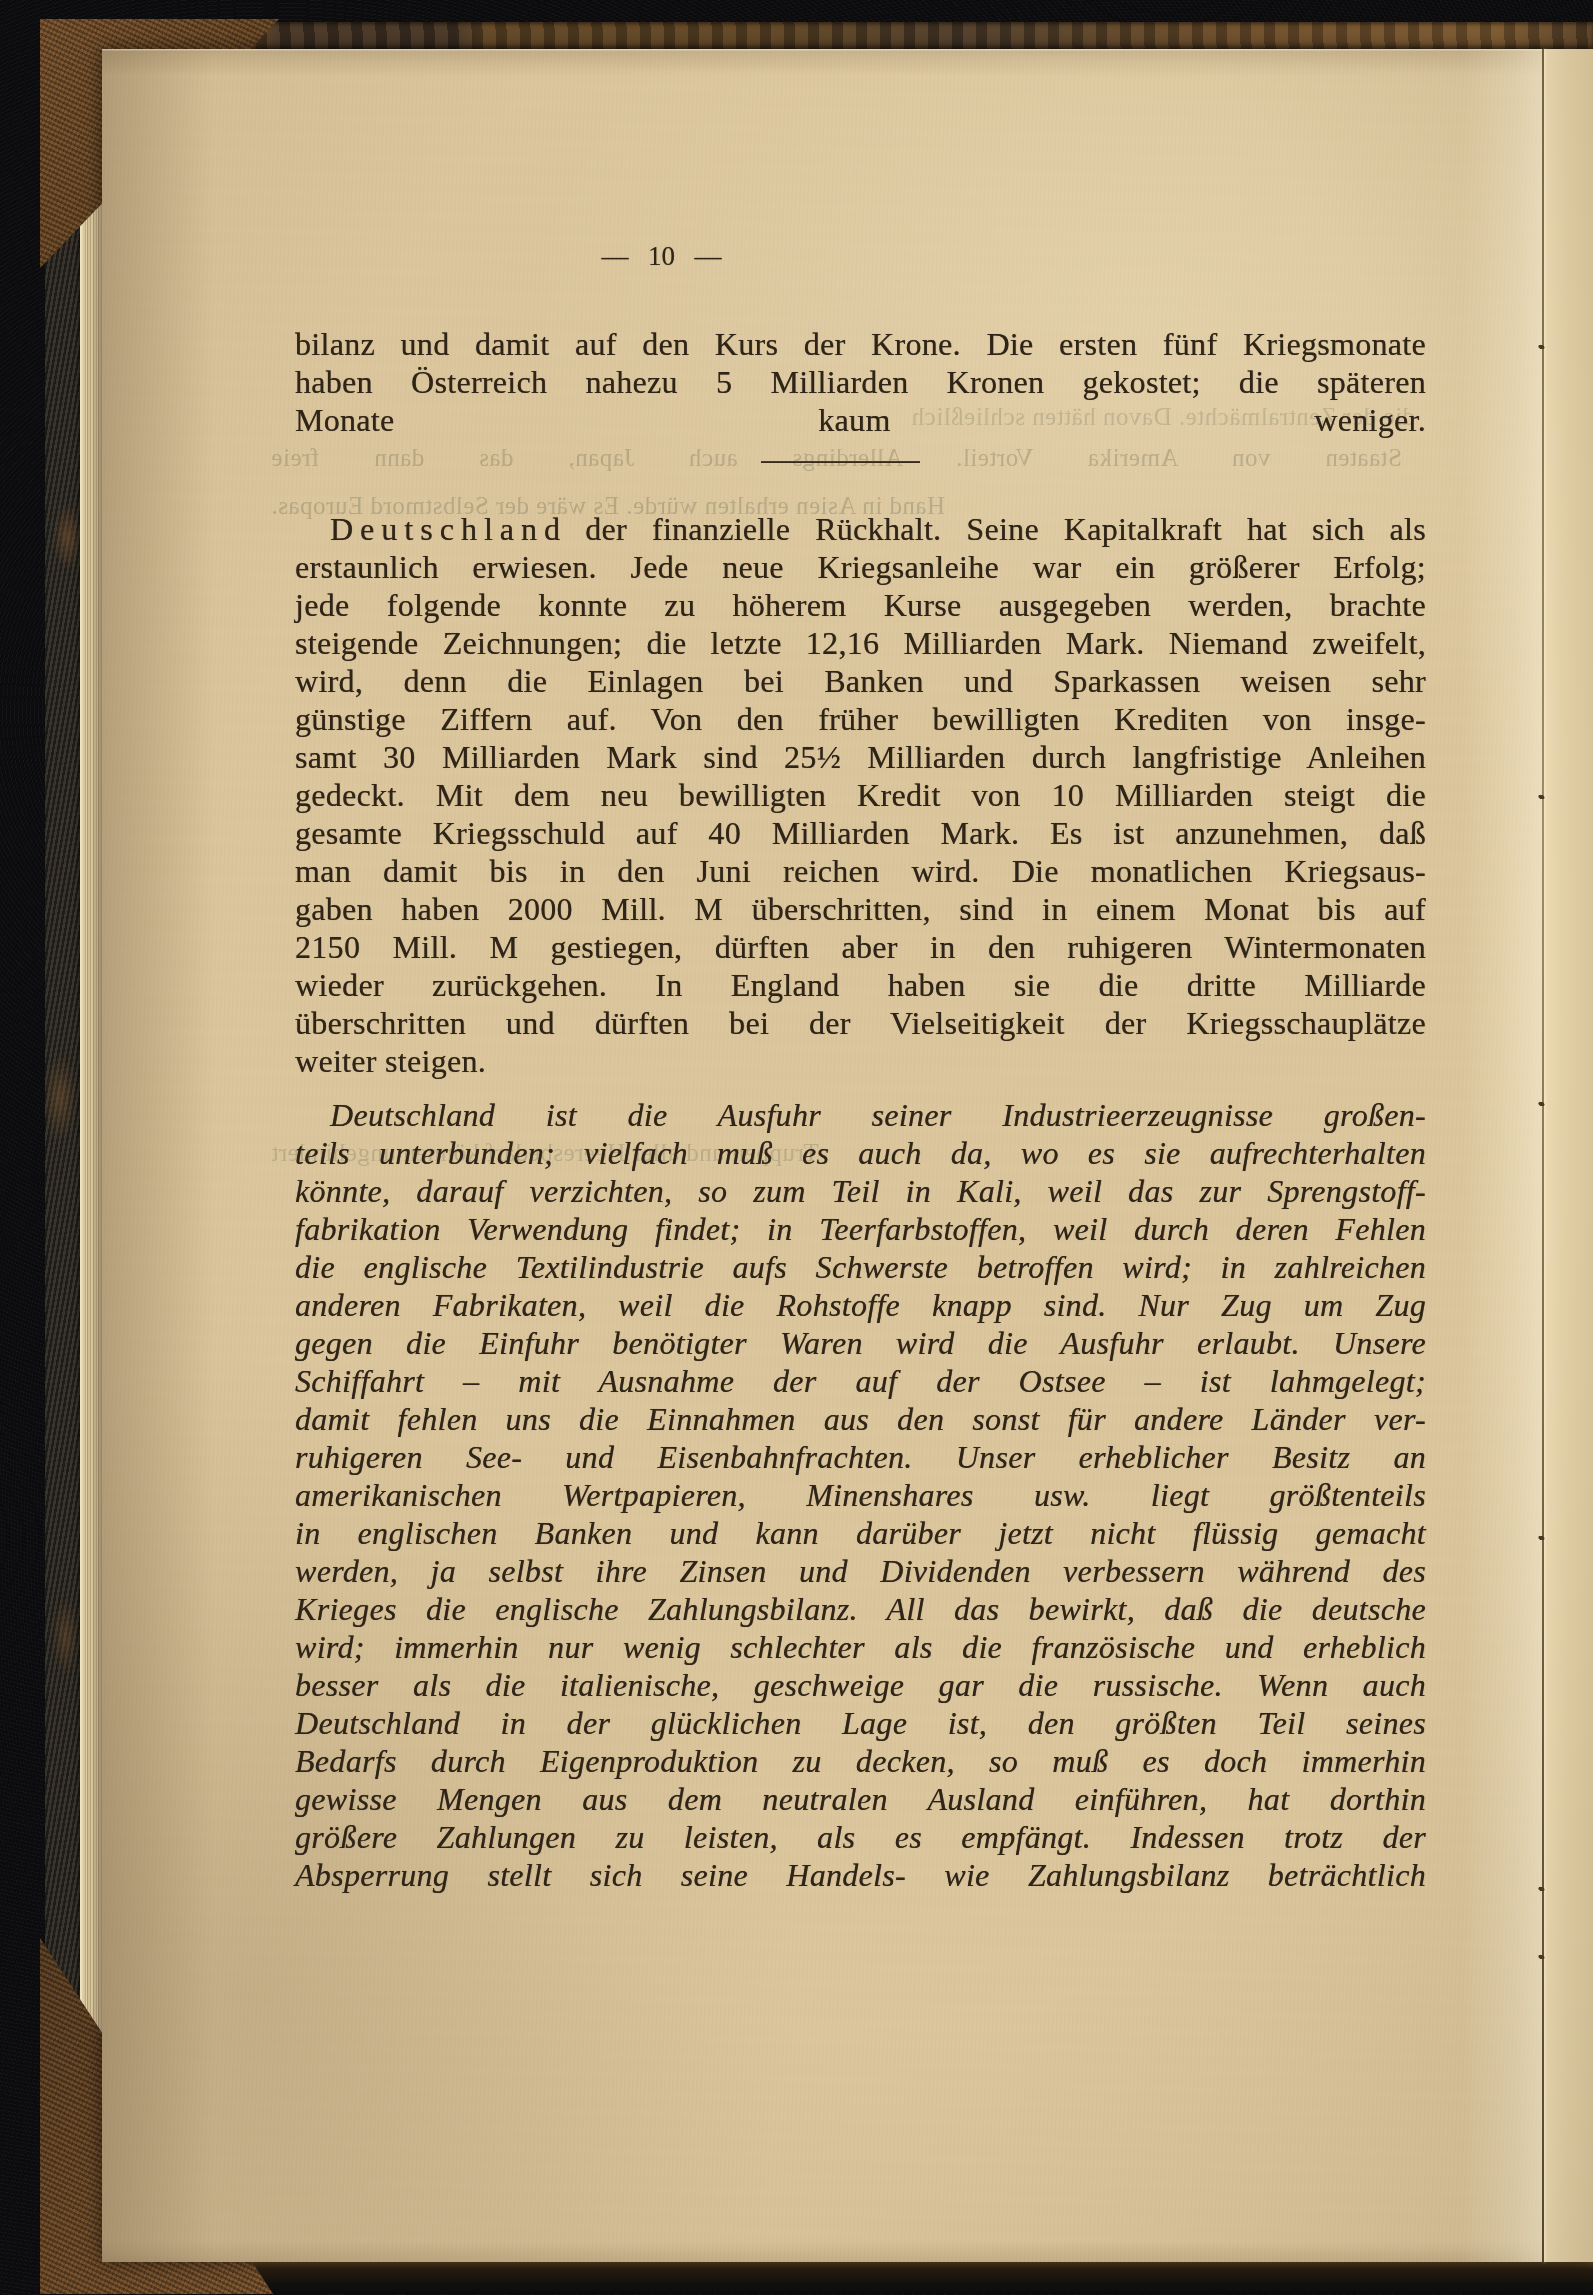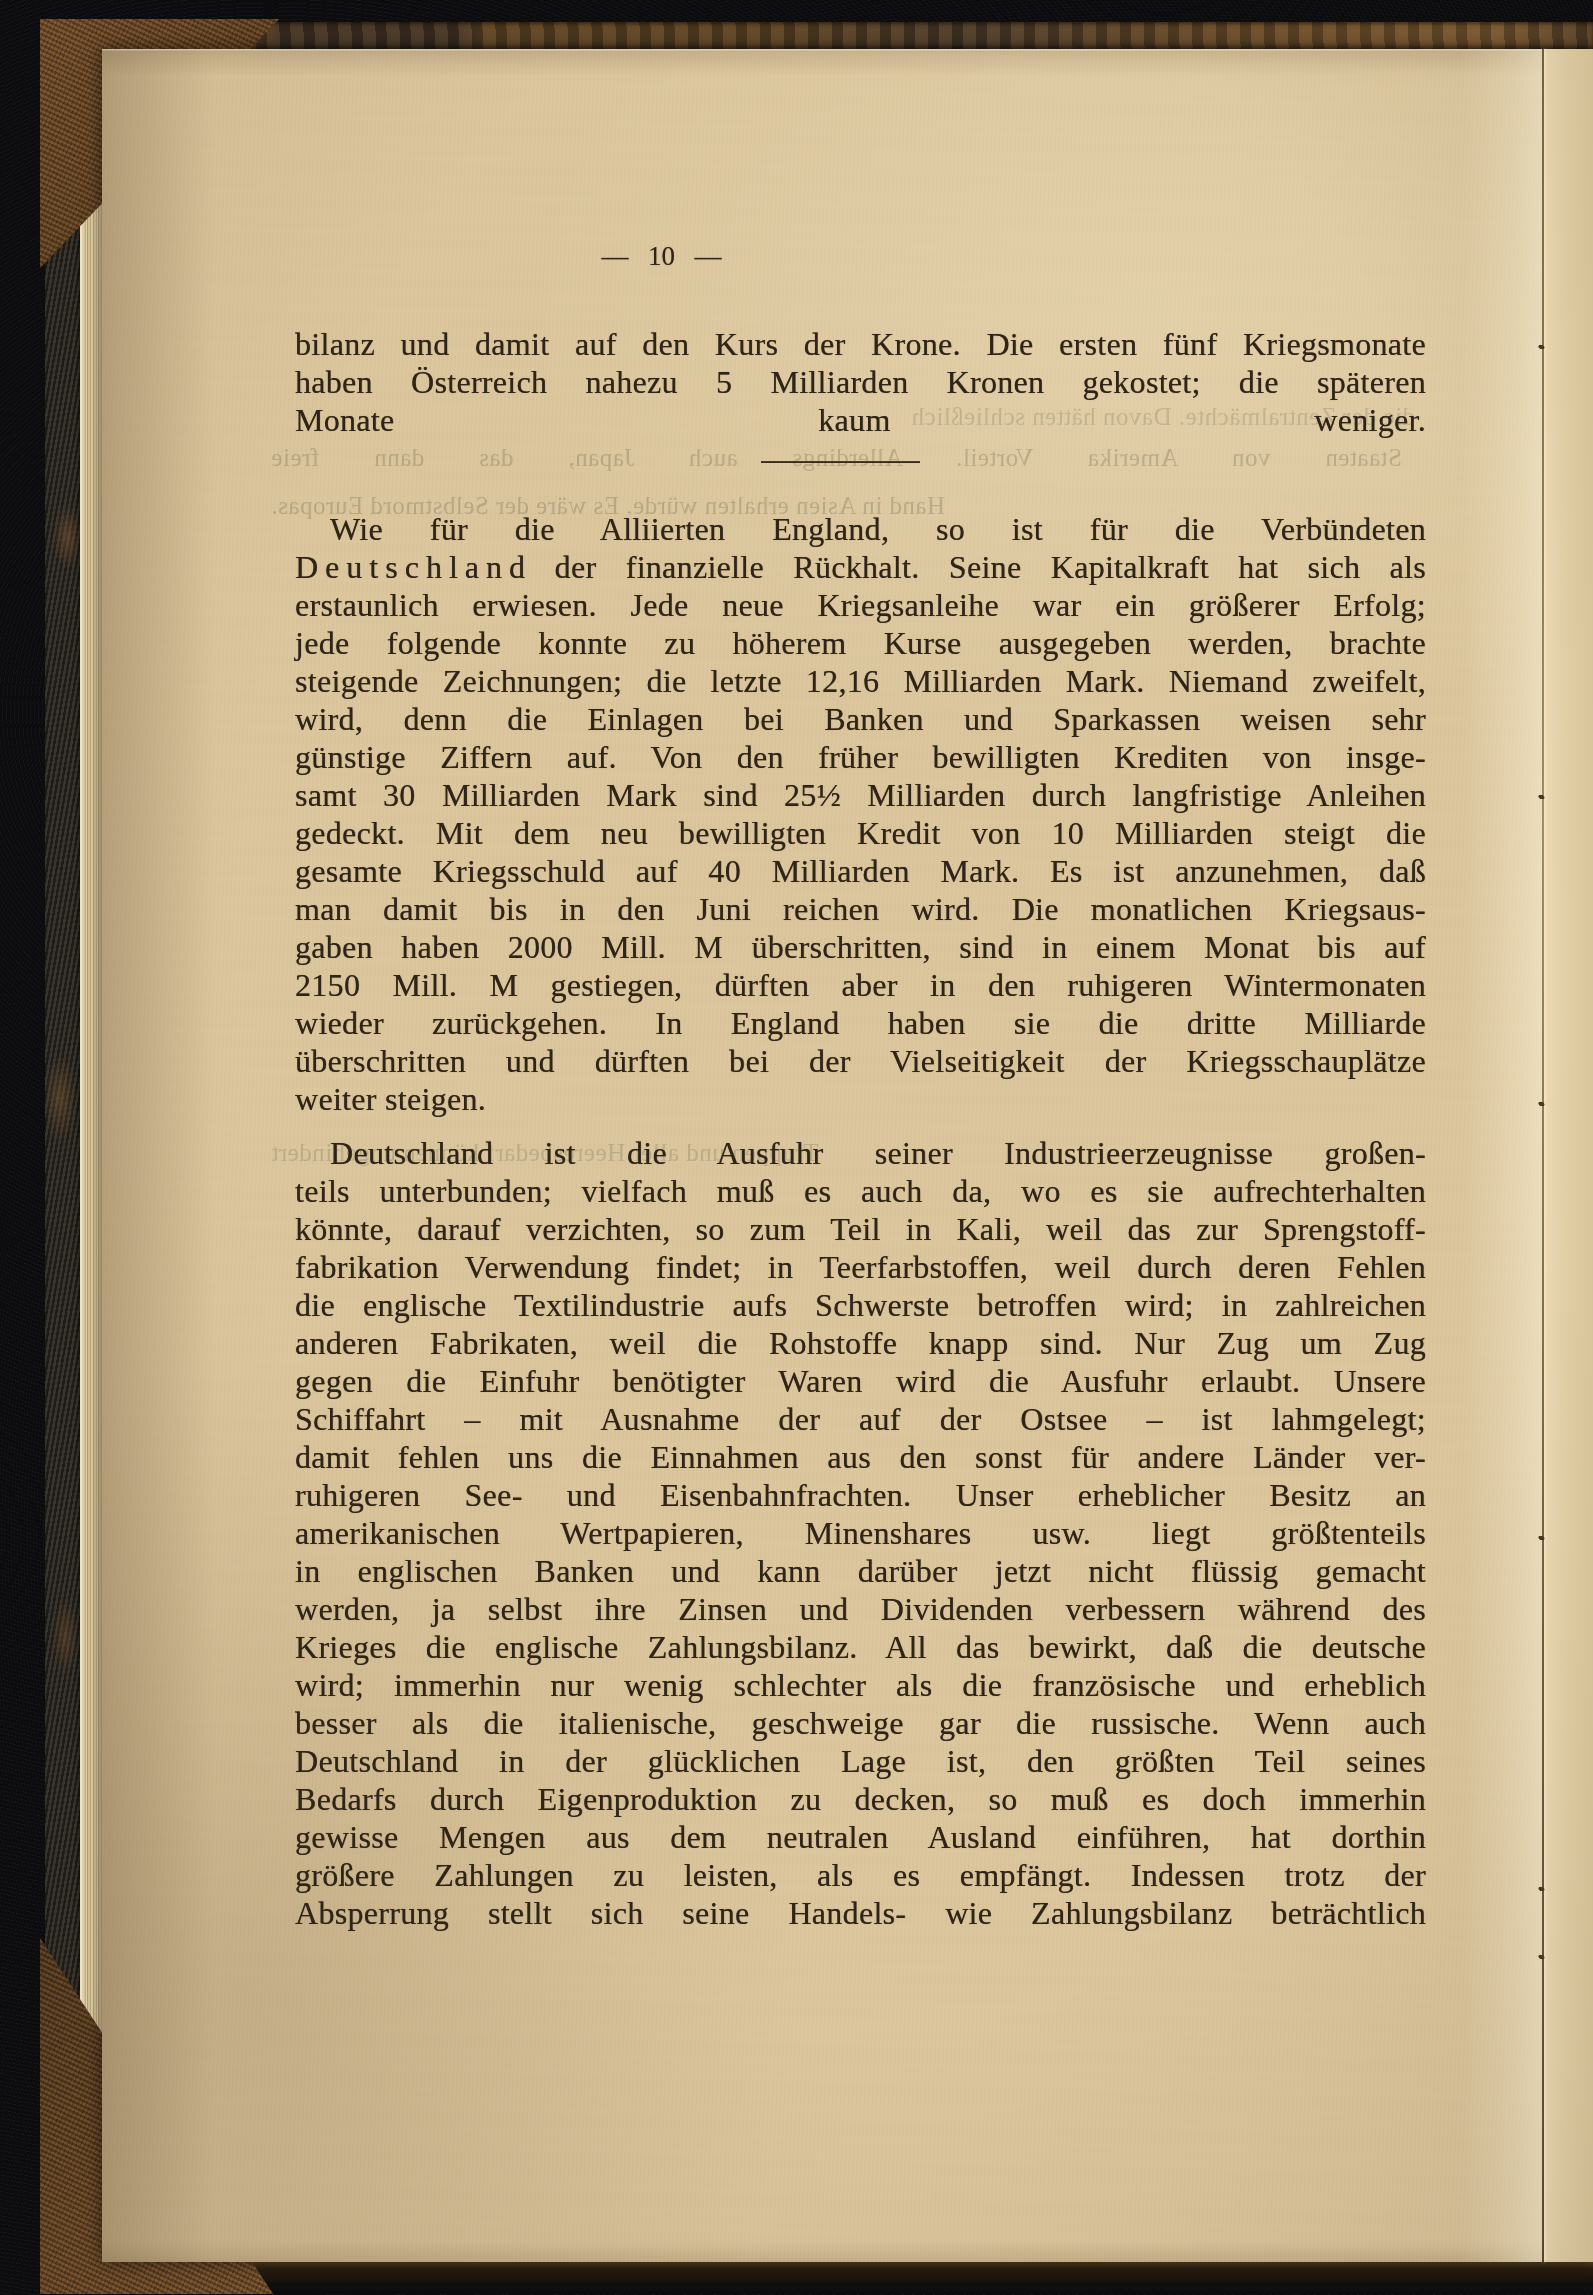--- a/index.html
+++ b/index.html
@@ -83,21 +83,21 @@
   .page-number-header{position:absolute;left:480px;top:190px;width:159px;height:35px;
     text-align:center;font-size:27px;line-height:35px;color:#2f2418;word-spacing:12.7px;
     text-shadow:0 0 0.8px rgba(43,32,20,.5);z-index:9;}
   .textblock{position:absolute;left:193px;top:276px;width:1131px;z-index:9;}
   .para{margin:0;}
   .line{font-size:32px;line-height:38px;color:#2f2418;letter-spacing:0.3px;
     text-align:justify;text-align-last:justify;white-space:normal;
     text-shadow:0.3px 0.3px 0 rgba(47,36,24,.42), 0 0 0.8px rgba(47,36,24,.38);}
   .para.last-left .line:last-child{text-align-last:left;}
   .para.indent .line:first-child{text-indent:35px;}
-  .p3{margin-top:16px;}
+  .p3{margin-top:16px;font-style:italic;}
   .rule{width:159px;height:2.4px;margin:22px 0 47px 466px;
     background:linear-gradient(180deg,#5a452c,#2b2014);z-index:9;}
 
   
   .ghost{position:absolute;transform:scaleX(-1);color:#6f6f58;opacity:.33;
     filter:blur(0.6px);font-size:25px;line-height:38px;letter-spacing:0.5px;z-index:8;}
   .g1{top:349px;left:468px;width:845px;text-align:left;opacity:.26;}
   .g2{top:390px;left:169px;width:1131px;text-align:justify;text-align-last:justify;}
   .g3{top:438px;left:169px;width:1036px;text-align:right;}
   .g4{top:1085px;left:169px;width:956px;text-align:right;opacity:.28;}
@@ -134,21 +134,20 @@
     <div class="page-number-header">— 10 —</div>
 
     <div class="textblock">
       <div class="para p1">
           <div class="line">bilanz und damit auf den Kurs der Krone.  Die ersten fünf Kriegsmonate</div>
           <div class="line">haben Österreich nahezu 5 Milliarden Kronen gekostet; die späteren</div>
           <div class="line">Monate kaum weniger.</div>
         </div>
       <div class="rule"></div>
       <div class="para p2 indent last-left">
-          <div class="line">Wie für die Alliierten England, so ist für die Verbündeten</div>
           <div class="line">D e u t s c h l a n d der finanzielle Rückhalt.  Seine Kapitalkraft hat sich als</div>
           <div class="line">erstaunlich erwiesen.  Jede neue Kriegsanleihe war ein größerer Erfolg;</div>
           <div class="line">jede folgende konnte zu höherem Kurse ausgegeben werden, brachte</div>
           <div class="line">steigende Zeichnungen; die letzte 12,16 Milliarden Mark.  Niemand zweifelt,</div>
           <div class="line">wird, denn die Einlagen bei Banken und Sparkassen weisen sehr</div>
           <div class="line">günstige Ziffern auf.  Von den früher bewilligten Krediten von insge-</div>
           <div class="line">samt 30 Milliarden Mark sind 25½ Milliarden durch langfristige Anleihen</div>
           <div class="line">gedeckt.  Mit dem neu bewilligten Kredit von 10 Milliarden steigt die</div>
           <div class="line">gesamte Kriegsschuld auf 40 Milliarden Mark.  Es ist anzunehmen, daß</div>
           <div class="line">man damit bis in den Juni reichen wird.  Die monatlichen Kriegsaus-</div>

